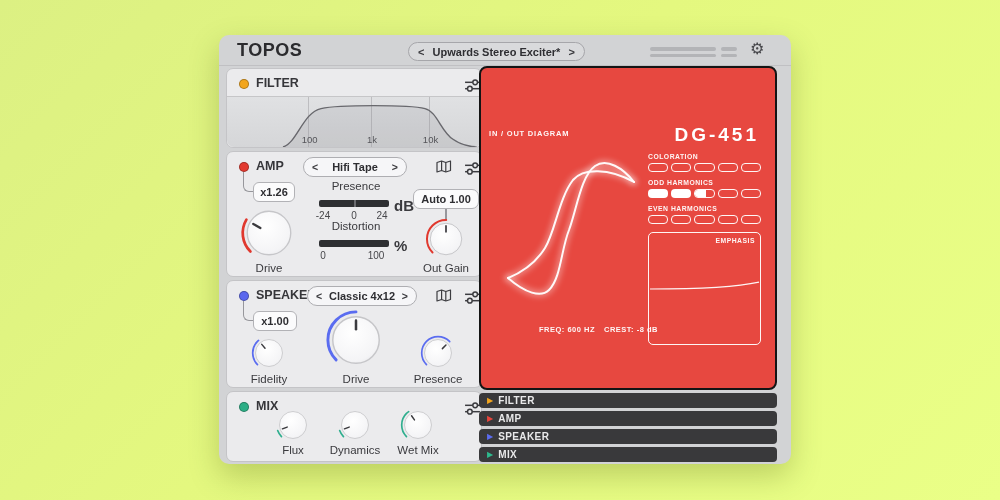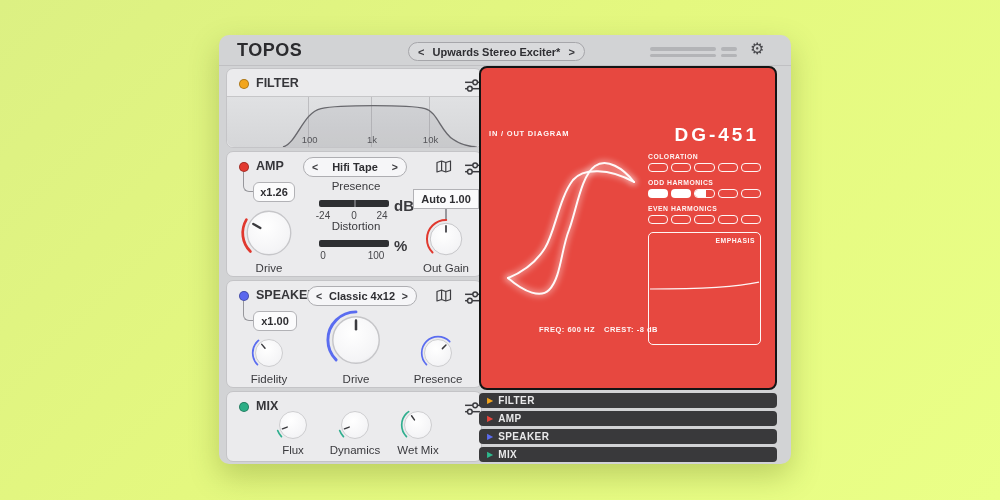--- a/index.html
+++ b/index.html
@@ -207,21 +207,21 @@
      </div>
 
      <span class="mlabel" style="left:129px;top:68px">Distortion</span>
      <div class="mbar" style="left:92px;top:88px"></div>
      <span class="munit" style="left:167px;top:85px">%</span>
      <div class="mticks" style="left:92px;top:98px">
        <span style="left:4px">0</span>
        <span style="left:57px">100</span>
      </div>
 
-     <div class="chip" style="left:186px;top:37px;width:66px;border-radius:0">Auto 1.00</div>
+     <div class="chip" style="left:186px;top:37px;width:66px;border-radius:7px">Auto 1.00</div>
      <div class="vconn" style="left:218px;top:57px;height:11px"></div>
      <div class="knob" style="left:198px;top:66px;--d:42px">
        <svg viewBox="0 0 64 64">
          <circle class="karc" cx="32" cy="32" r="29" pathLength="360" stroke-dasharray="135 360" transform="rotate(135 32 32)" stroke="#e0382e"></circle>
          <circle class="kbody" cx="32" cy="32" r="24"></circle>
          <line class="kptr" x1="32" y1="12" x2="32" y2="21"></line>
        </svg>
      </div>
      <span class="klabel" style="left:219px;top:110px">Out Gain</span>
    </div>

